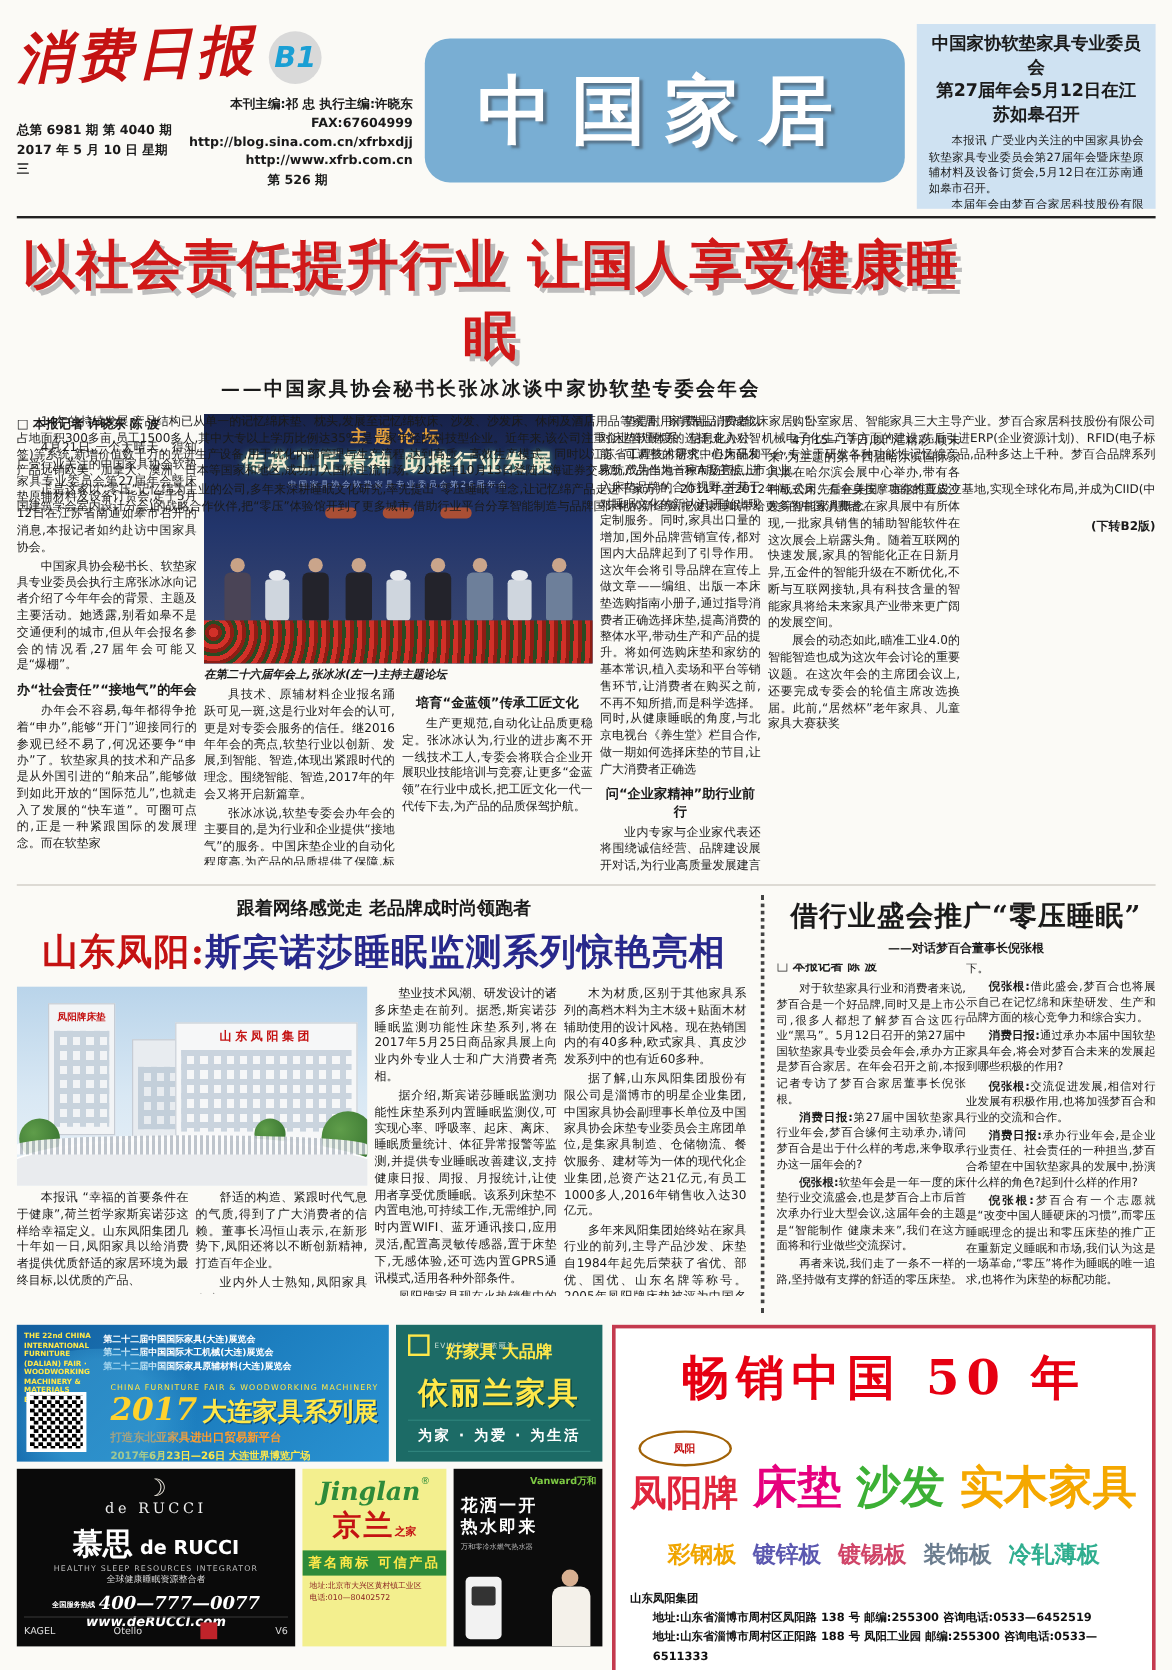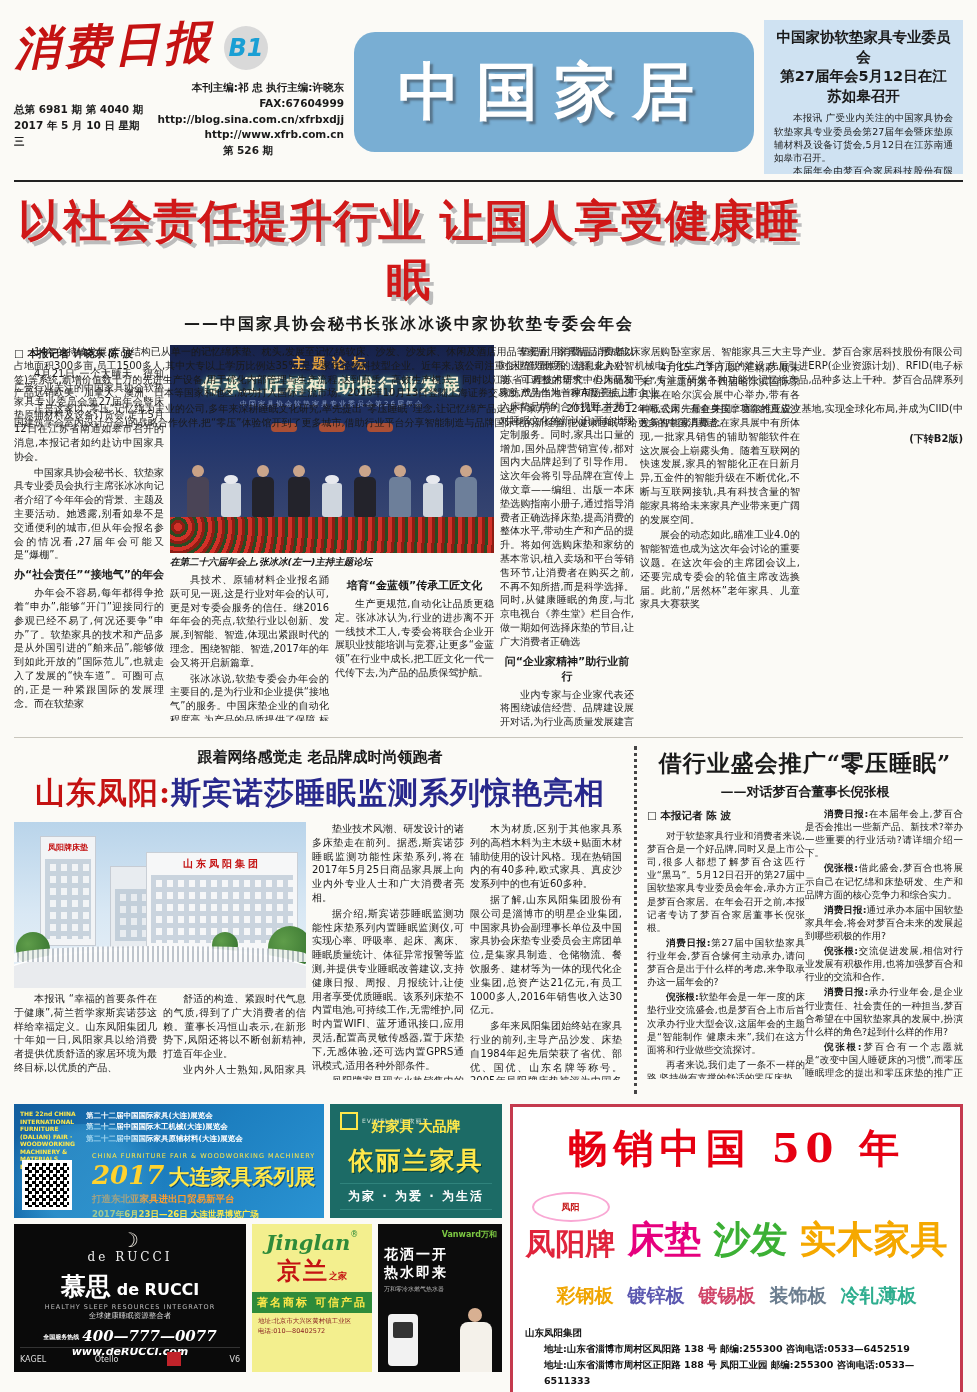--- a/index.html
+++ b/index.html
@@ -86,22 +86,22 @@
   .bridge{position:absolute;left:-20px;right:-20px;bottom:-26px;height:64px;background:#e9ebee;border-top:3px solid #fff;border-radius:50% 50% 0 0;}
   .fence{position:absolute;left:0;right:0;bottom:26px;height:16px;background:repeating-linear-gradient(90deg,#fdfdfd 0 3px,#b9c0c8 3px 5px);border-radius:50% 50% 0 0;opacity:.9;}
   .tree{position:absolute;width:34px;height:34px;border-radius:50%;background:radial-gradient(circle at 35% 35%,#5f9d4a,#2f6b2a);}
   .t1{left:2px;bottom:22px;}
   .t2{left:198px;bottom:30px;width:26px;height:26px;}
   .t3{right:-6px;bottom:18px;width:44px;height:44px;}
 
   
   .mid-right{flex:1;border-left:3px dotted #444;margin-left:8px;padding-left:10px;}
   .int-headline{margin:2px 0 4px 0;text-align:center;font-size:23px;font-weight:bold;letter-spacing:1px;font-family:"DejaVu Serif","Liberation Serif",serif;}
-  .int-sub{text-align:center;font-size:13px;font-weight:bold;font-family:"DejaVu Serif","Liberation Serif",serif;margin-bottom:6px;}
-  .int-cols{display:flex;gap:0;height:272px;overflow:hidden;}
+  .int-sub{text-align:center;font-size:10px;font-weight:bold;font-family:"DejaVu Serif","Liberation Serif",serif;margin-bottom:6px;}
+  .int-cols{display:flex;gap:0;height:272px;overflow:hidden;align-items:flex-end;}
   .int-cols .col{flex:1;overflow:hidden;}
   .int-cols .para{font-size:9.5px;}
   .int-cols b{font-weight:bold;}
 
   
   .ads{display:flex;gap:8px;margin-top:10px;height:296px;}
   .ads-left{flex:0 0 458px;display:flex;flex-direction:column;gap:6px;}
   .ads-top{display:flex;gap:6px;height:114px;}
   .ads-bottom{display:flex;gap:6px;height:148px;}
 
@@ -165,21 +165,21 @@
   .vw-heater:before{content:"";position:absolute;left:5px;top:8px;right:5px;height:16px;background:#333;border-radius:2px;}
   .vw-person{position:absolute;right:6px;bottom:0;width:40px;height:64px;}
   .vw-person:before{content:"";position:absolute;top:0;left:12px;width:14px;height:14px;border-radius:50%;background:#d8b092;}
   .vw-person:after{content:"";position:absolute;top:14px;left:4px;right:4px;bottom:0;background:#f4f1ea;border-radius:8px 8px 0 0;}
 
   
   .ad-fengyang{flex:1;border:3px solid #c43a4e;background:#fff;padding:10px 12px;overflow:hidden;position:relative;}
   .fy-title{text-align:center;font-size:40px;font-weight:bold;color:#e60012;letter-spacing:6px;font-family:"DejaVu Serif","Liberation Serif",serif;margin-top:4px;}
   .fy-row{display:flex;align-items:flex-end;gap:12px;margin-top:16px;justify-content:center;}
   .fy-brandcol{text-align:center;}
-  .fy-logo{width:74px;height:26px;border:2px solid #f9a8d4;border-radius:50%;color:#c41212;font-size:9px;display:flex;align-items:center;justify-content:center;font-weight:bold;margin:0 auto 2px auto;}
+  .fy-logo{width:74px;height:26px;border:2px solid #a16207;border-radius:50%;color:#c41212;font-size:9px;display:flex;align-items:center;justify-content:center;font-weight:bold;margin:0 auto 2px auto;}
   .fy-brand{font-size:30px;font-weight:bold;color:#e0243c;}
   .fy-p0{font-size:37px;font-weight:bold;color:#e6007e;}
   .fy-p1{font-size:37px;font-weight:bold;color:#3cb035;}
   .fy-p2{font-size:37px;font-weight:bold;color:#f5a800;}
   .fy-boards{display:flex;gap:14px;justify-content:center;margin-top:18px;font-size:19px;font-weight:bold;}
   .fb0{color:#f0a500;}.fb1{color:#5b58b0;}.fb2{color:#d04468;}.fb3{color:#6b7d8f;}.fb4{color:#2fae8f;}
   .fy-addr{margin-top:16px;font-size:9.5px;font-weight:bold;line-height:1.7;color:#111;}
   .fy-addr .ind{padding-left:2em;}
 </style>
 </head>

